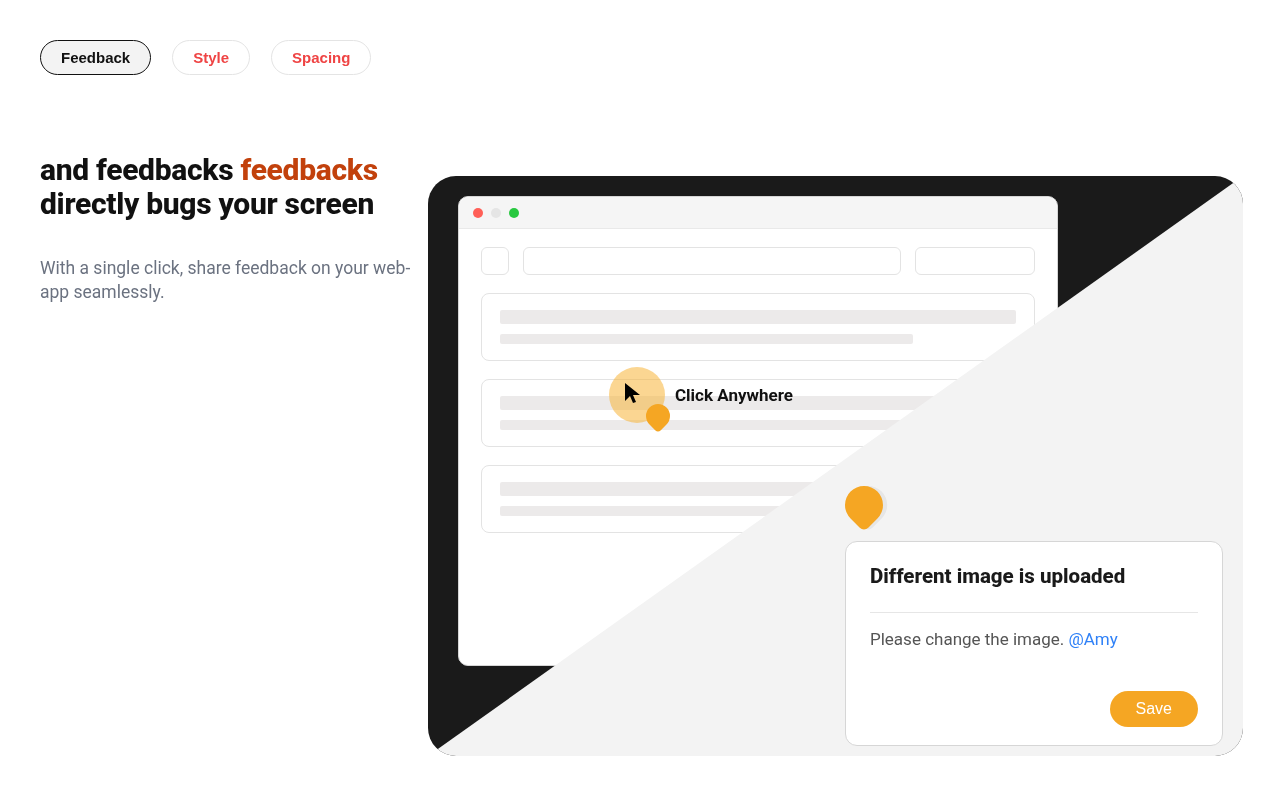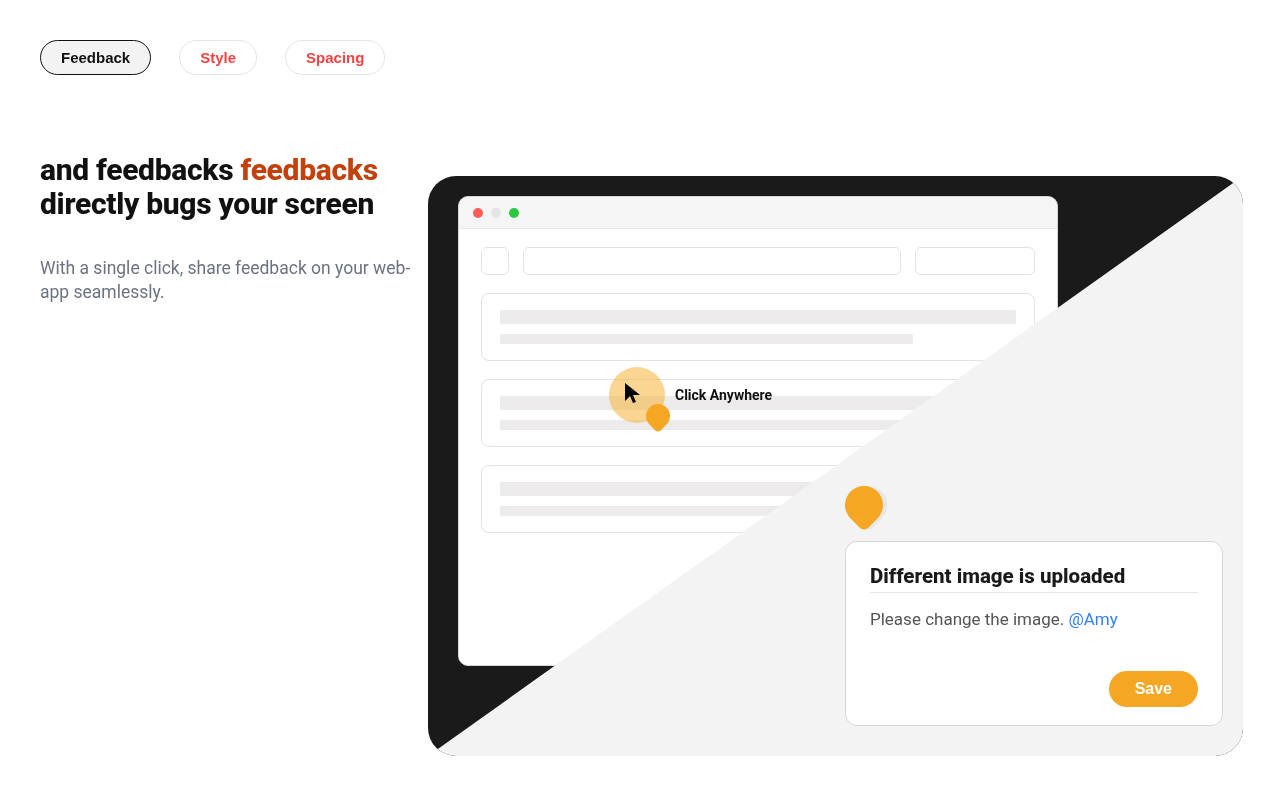--- a/index.html
+++ b/index.html
@@ -9,21 +9,21 @@
     width: 1280px;
     height: 800px;
     overflow: hidden;
     position: relative;
   }
   .tabs {
     position: absolute;
     top: 40px;
     left: 40px;
     display: flex;
-    gap: 28px;
+    gap: 21px;
     justify-content: space-between;
   }
   .tab {
     border: 1.5px solid #e4e4e4;
     background: #fff;
     color: #ef4444;
     border-radius: 999px;
     padding: 8px 20px;
     font-size: 15px;
     font-weight: 600;
@@ -124,21 +124,21 @@
   }
   .cursor-svg { position:absolute; top:14px; left:14px; }
   .tear {
     width:24px; height:24px;
     background:#f5a623;
     border-radius: 50% 50% 50% 4px;
     transform: rotate(-45deg);
     position:absolute;
     bottom:-5px; right:-5px;
   }
-  .click-label { font-size:14px; font-weight:700; color:#111; }
+  .click-label { font-size:17px; font-weight:700; color:#111; }
 
   .diag-split {
     position:absolute;
     inset:0;
     background:#f3f3f3;
     clip-path: polygon(100% 0, 100% 100%, 0 100%);
   }
 
   .marker {
     position:absolute;
@@ -158,39 +158,39 @@
     right: 20px;
     background:#fff;
     border:1.5px solid #d6d6d6;
     border-radius:12px;
     padding:22px 24px 18px;
   }
   .feedback-title {
     font-size:20.5px;
     font-weight:800;
     color:#1a1a1a;
-    padding-bottom:4px;
+    padding-bottom:24px;
     border-bottom:1px solid #e6e6e6;
   }
   .feedback-body {
     font-size:17px;
     color:#555;
     padding-top:16px;
     min-height:70px;
   }
   .mention { color:#2f81f7; }
   .feedback-footer { display:flex; justify-content:flex-end; margin-top:8px; }
   .save-btn {
     background:#f5a623;
     color:#fff;
     border:none;
     border-radius:999px;
     padding:9px 26px;
     font-size:16px;
-    font-weight:700;
+    font-weight:400;
     cursor:pointer;
     text-align:right;
   }
 </style>
 </head>
 <body>
 
 <div class="tabs">
   <button class="tab active">Feedback</button>
   <button class="tab">Style</button>

